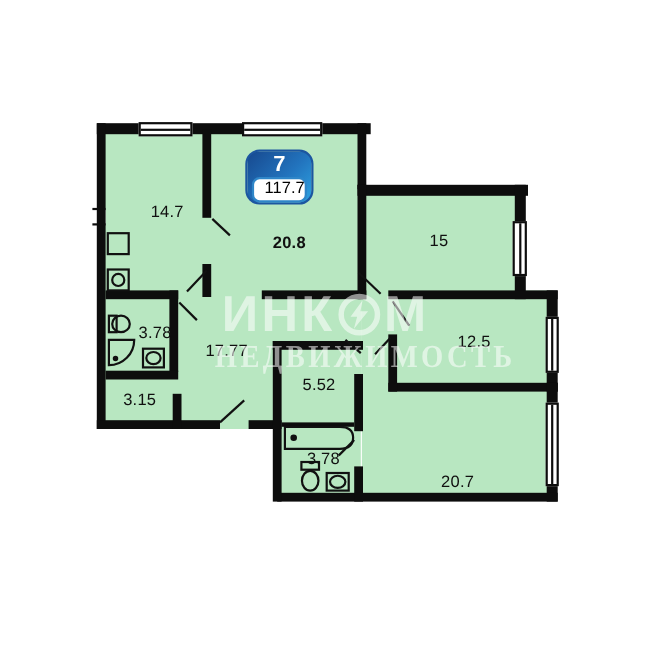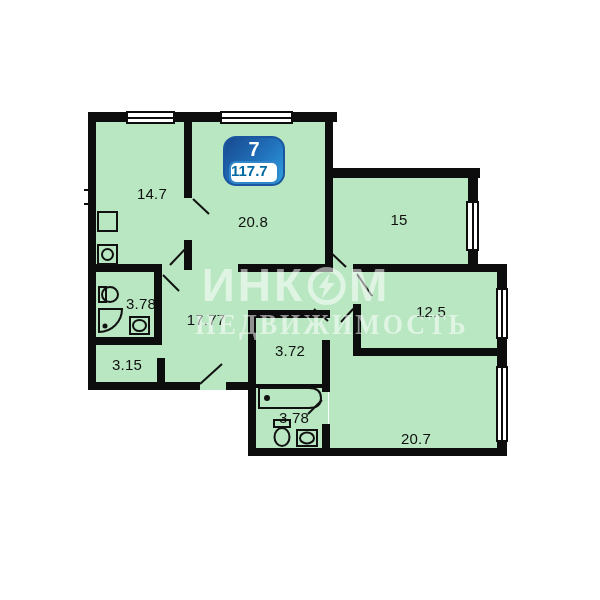--- a/index.html
+++ b/index.html
@@ -11,21 +11,21 @@
   .win{position:absolute;background:#fff;border:2px solid #0d0d0d;box-sizing:border-box;z-index:4;}
   .winH::after{content:'';position:absolute;left:0;right:0;top:50%;height:2px;margin-top:-1px;background:#0d0d0d;}
   .winV::after{content:'';position:absolute;top:0;bottom:0;left:50%;width:2px;margin-left:-1px;background:#0d0d0d;}
   .overlay{position:absolute;left:0;top:0;z-index:5;pointer-events:none;}
   .lbl{position:absolute;transform:translate(-50%,-50%);font-size:15px;color:#101010;z-index:6;white-space:nowrap;letter-spacing:0.2px;}
   .badge{position:absolute;left:223px;top:136px;width:62px;height:50px;border-radius:13px;
          background:linear-gradient(135deg,#17498f 0%,#2273bd 55%,#2ea3e2 100%);
          border:2px solid #1c56a0;box-sizing:border-box;z-index:7;}
   .badge-top{height:23px;line-height:23px;text-align:center;color:#fff;font-weight:bold;font-size:20px;}
   .badge-pill{margin:0 4px;height:19px;background:#fff;border:2px solid #2f86c8;border-radius:7px;
-              text-align:left;font-weight:bold;font-size:15px;line-height:16px;color:#0369a1;}
+              text-align:right;font-weight:normal;font-size:15px;line-height:16px;color:#000000;}
   .wm{position:absolute;left:0;top:0;width:600px;height:525px;z-index:8;pointer-events:none;color:rgba(255,255,255,0.55);}
   .wm1{position:absolute;left:296px;top:258px;transform:translateX(-50%);font-weight:bold;font-size:46px;
        letter-spacing:3px;white-space:nowrap;display:flex;align-items:center;}
   .wm1 svg{margin:0 2px -2px 2px;}
   .wm2{position:absolute;left:332px;top:310px;transform:translateX(-50%) scaleY(1.12);
        font-family:"Liberation Serif", serif;font-weight:bold;font-size:26px;letter-spacing:3px;white-space:nowrap;}
 </style>
 </head>
 <body>
 
@@ -112,28 +112,28 @@
         <line x1="357" y1="274" x2="372" y2="296"></line>
         <line x1="341" y1="322" x2="355" y2="307"></line>
         <line x1="200" y1="384" x2="222" y2="364"></line>
         <line x1="314" y1="309" x2="328" y2="321"></line>
         <line x1="308" y1="414" x2="322" y2="400"></line>
       </g>
     </g>
   </svg>
 
   <div class="lbl" style="left:152px;top:193px;">14.7</div>
-  <div class="lbl" style="left:253px;top:221px;">20.8</div>
+  <div class="lbl" style="left:263px;top:221px;font-weight:bold;">20.8</div>
   <div class="lbl" style="left:399px;top:219px;">15</div>
   <div class="lbl" style="left:431px;top:311px;">12.5</div>
   <div class="lbl" style="left:416px;top:399px;margin-top:39px;">20.7</div>
   <div class="lbl" style="left:206px;top:319px;">17.77</div>
   <div class="lbl" style="left:141px;top:303px;">3.78</div>
   <div class="lbl" style="left:127px;top:364px;">3.15</div>
-  <div class="lbl" style="left:290px;top:350px;">3.72</div>
+  <div class="lbl" style="left:290px;top:350px;">5.52</div>
   <div class="lbl" style="left:294px;top:417px;">3.78</div>
 
   <div class="badge">
     <div class="badge-top">7</div>
     <div class="badge-pill">117.7</div>
   </div>
 
   <div class="wm">
     <div class="wm1">
       <span>ИНК</span>

